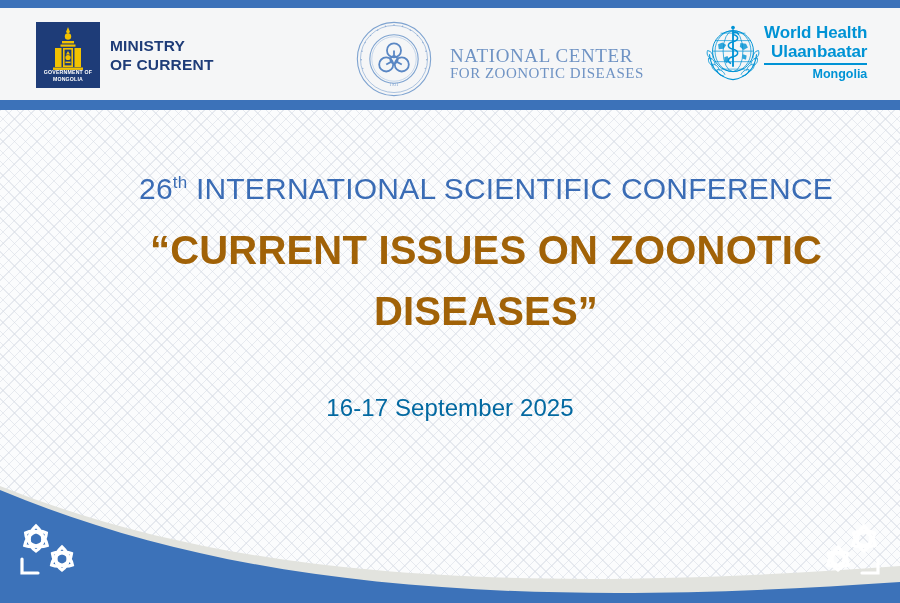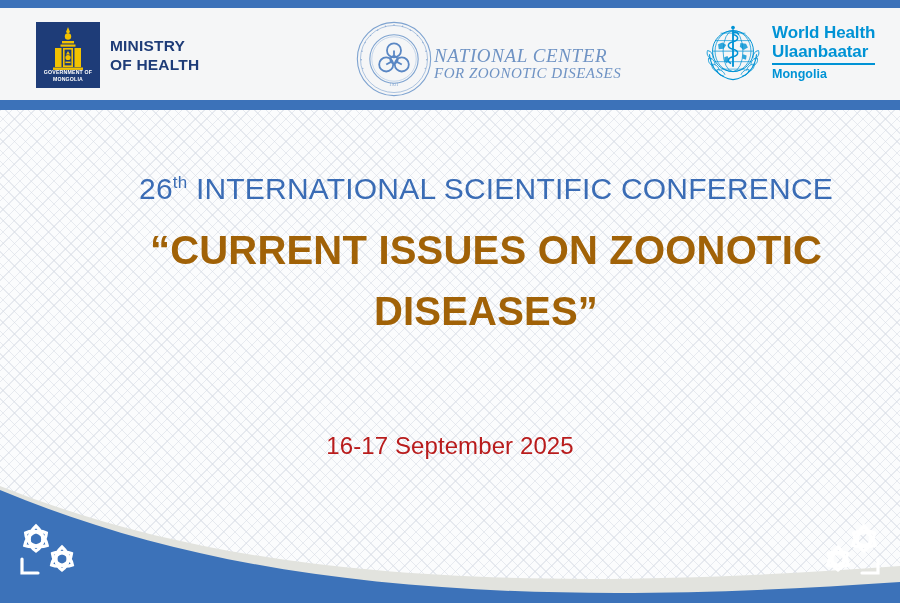--- a/index.html
+++ b/index.html
@@ -74,22 +74,21 @@
     line-height: 19px;
     letter-spacing: .2px;
   }
 
   
   .logo-ncz {
     position: absolute;
     left: 355px; top: 20px;
     display: flex;
     align-items: center;
-    gap: 1px;
-    font-style: italic;
+    gap: 17px;
   }
   .ncz-seal { width: 78px; height: 78px; flex: 0 0 auto; }
   .ncz-wordmark {
     font-family: "Liberation Serif", serif;
     color: #6f93c4;
     padding-top: 6px;
   }
   .ncz-line1 {
     font-size: 19px;
     letter-spacing: .6px;
@@ -102,21 +101,21 @@
     line-height: 14px;
     white-space: nowrap;
   }
 
   
   .logo-who {
     position: absolute;
     left: 702px; top: 22px;
     display: flex;
     align-items: flex-start;
-    gap: 8px;
+    text-align: right;
   }
   .who-emblem { width: 62px; height: 62px; flex: 0 0 auto; }
   .who-words { padding-top: 1px; }
   .who-name {
     color: #0093d5;
     font-size: 17px;
     font-weight: bold;
     line-height: 19px;
     letter-spacing: -.1px;
     white-space: nowrap;
@@ -170,24 +169,24 @@
     font-size: 40px;
     font-weight: bold;
     color: #a16207;
     line-height: 61px;
     letter-spacing: .2px;
     padding: 0 58px;
   }
 
   .meta-block {
     position: absolute;
-    left: 0; top: 430px;
+    left: 0; top: 392px;
     width: 900px;
     text-align: center;
-    color: #b91c1c;
+    color: #0369a1;
   }
   .meta-line {
     font-size: 24px;
     line-height: 31px;
     letter-spacing: .1px;
   }
 
   
   .wave {
     position: absolute;
@@ -231,21 +230,21 @@
 
         <rect x="17" y="45.5" width="30" height="2.4" fill="#f2c200"></rect>
       </svg>
       <div class="moh-emblem-cap">
         <div>GOVERNMENT OF</div>
         <div>MONGOLIA</div>
       </div>
     </div>
     <div class="moh-text">
       <div>MINISTRY</div>
-      <div>OF HEALTH</div>
+      <div>OF CURRENT</div>
     </div>
   </div>
 
   <div class="logo-ncz">
     <svg class="ncz-seal" viewBox="0 0 100 100">
       <circle cx="50" cy="50" r="47" fill="none" stroke="#7ea3d0" stroke-width="1.4"></circle>
       <circle cx="50" cy="50" r="43" fill="none" stroke="#7ea3d0" stroke-width="0.8"></circle>
       <circle cx="50" cy="50" r="31" fill="none" stroke="#7ea3d0" stroke-width="1.4"></circle>
       <circle cx="50" cy="50" r="28.5" fill="none" stroke="#9fbcdf" stroke-width="0.7"></circle>
 

